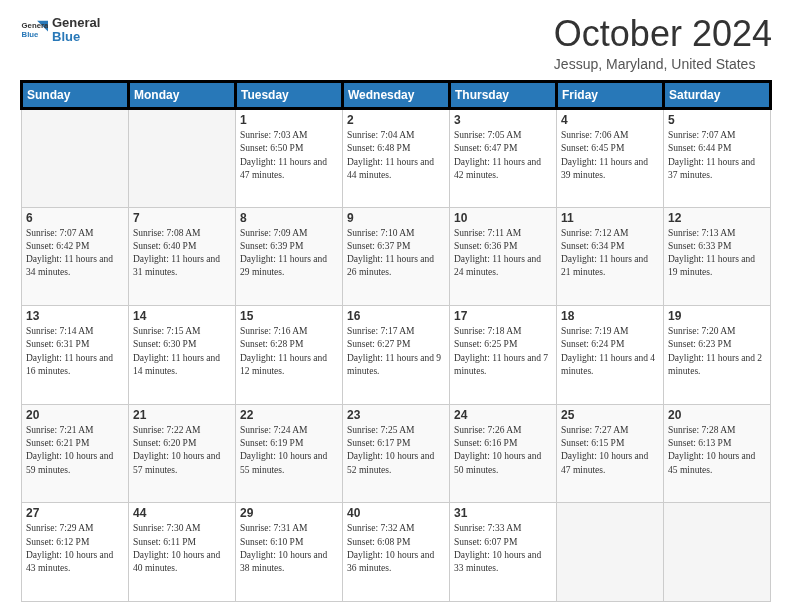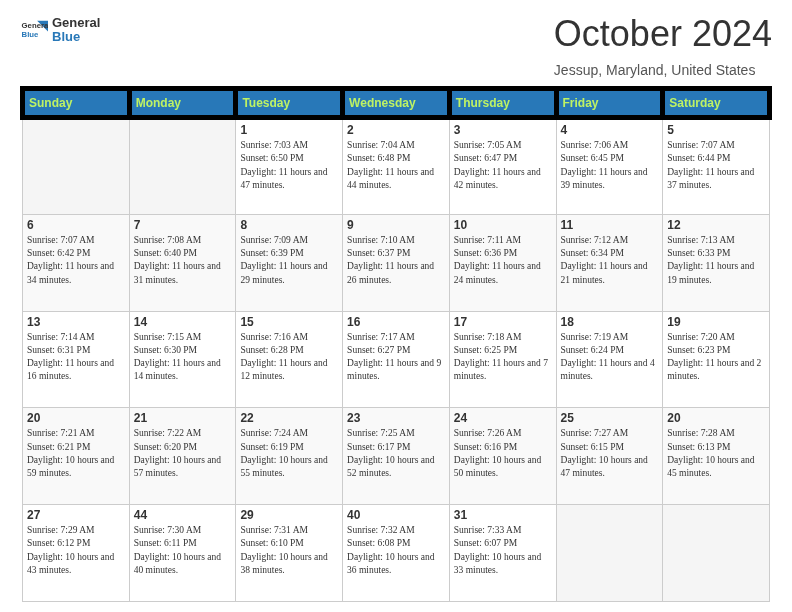--- a/index.html
+++ b/index.html
@@ -37,37 +37,37 @@
     }
     .month-title {
       font-size: 36px;
       font-weight: 300;
       color: #333;
       line-height: 1;
     }
     .location {
       font-size: 14px;
       color: #555;
-      margin-top: 10px;
+      margin-top: 4px;
     }
     .calendar {
       flex: 1;
       border: 1px solid #ccc;
       border-collapse: collapse;
       width: 100%;
       table-layout: fixed;
     }
     .calendar th {
       background: #2878b8;
-      color: #bef264;
+      color: #ffffff;
       font-size: 12px;
       font-weight: bold;
       padding: 5px 4px;
       text-align: left;
-      border: 5px solid #000000;
+      border: 3px solid #000000;
     }
     .calendar td {
       vertical-align: top;
       border: 1px solid #ccc;
       padding: 3px 4px;
       font-size: 10px;
       color: #333;
       height: 88px;
       background: #fff;
     }

